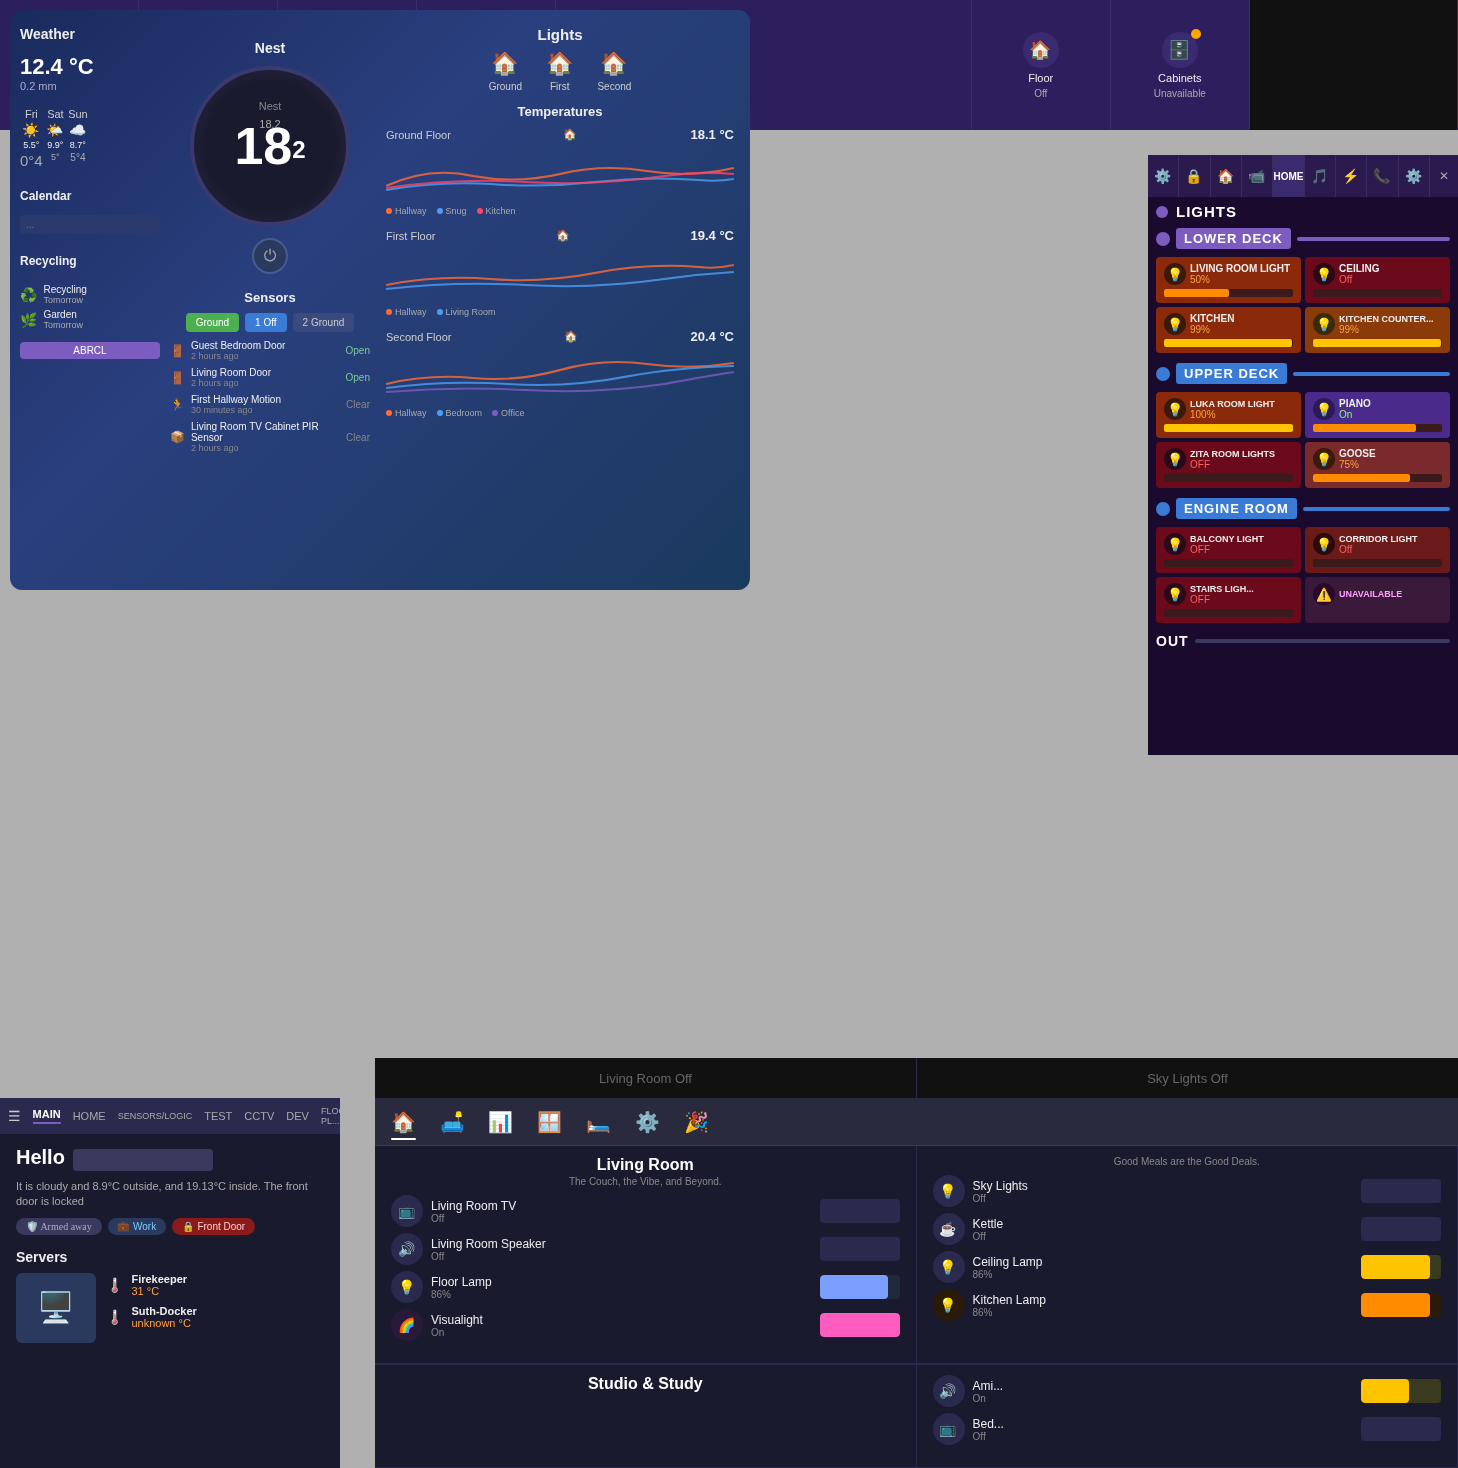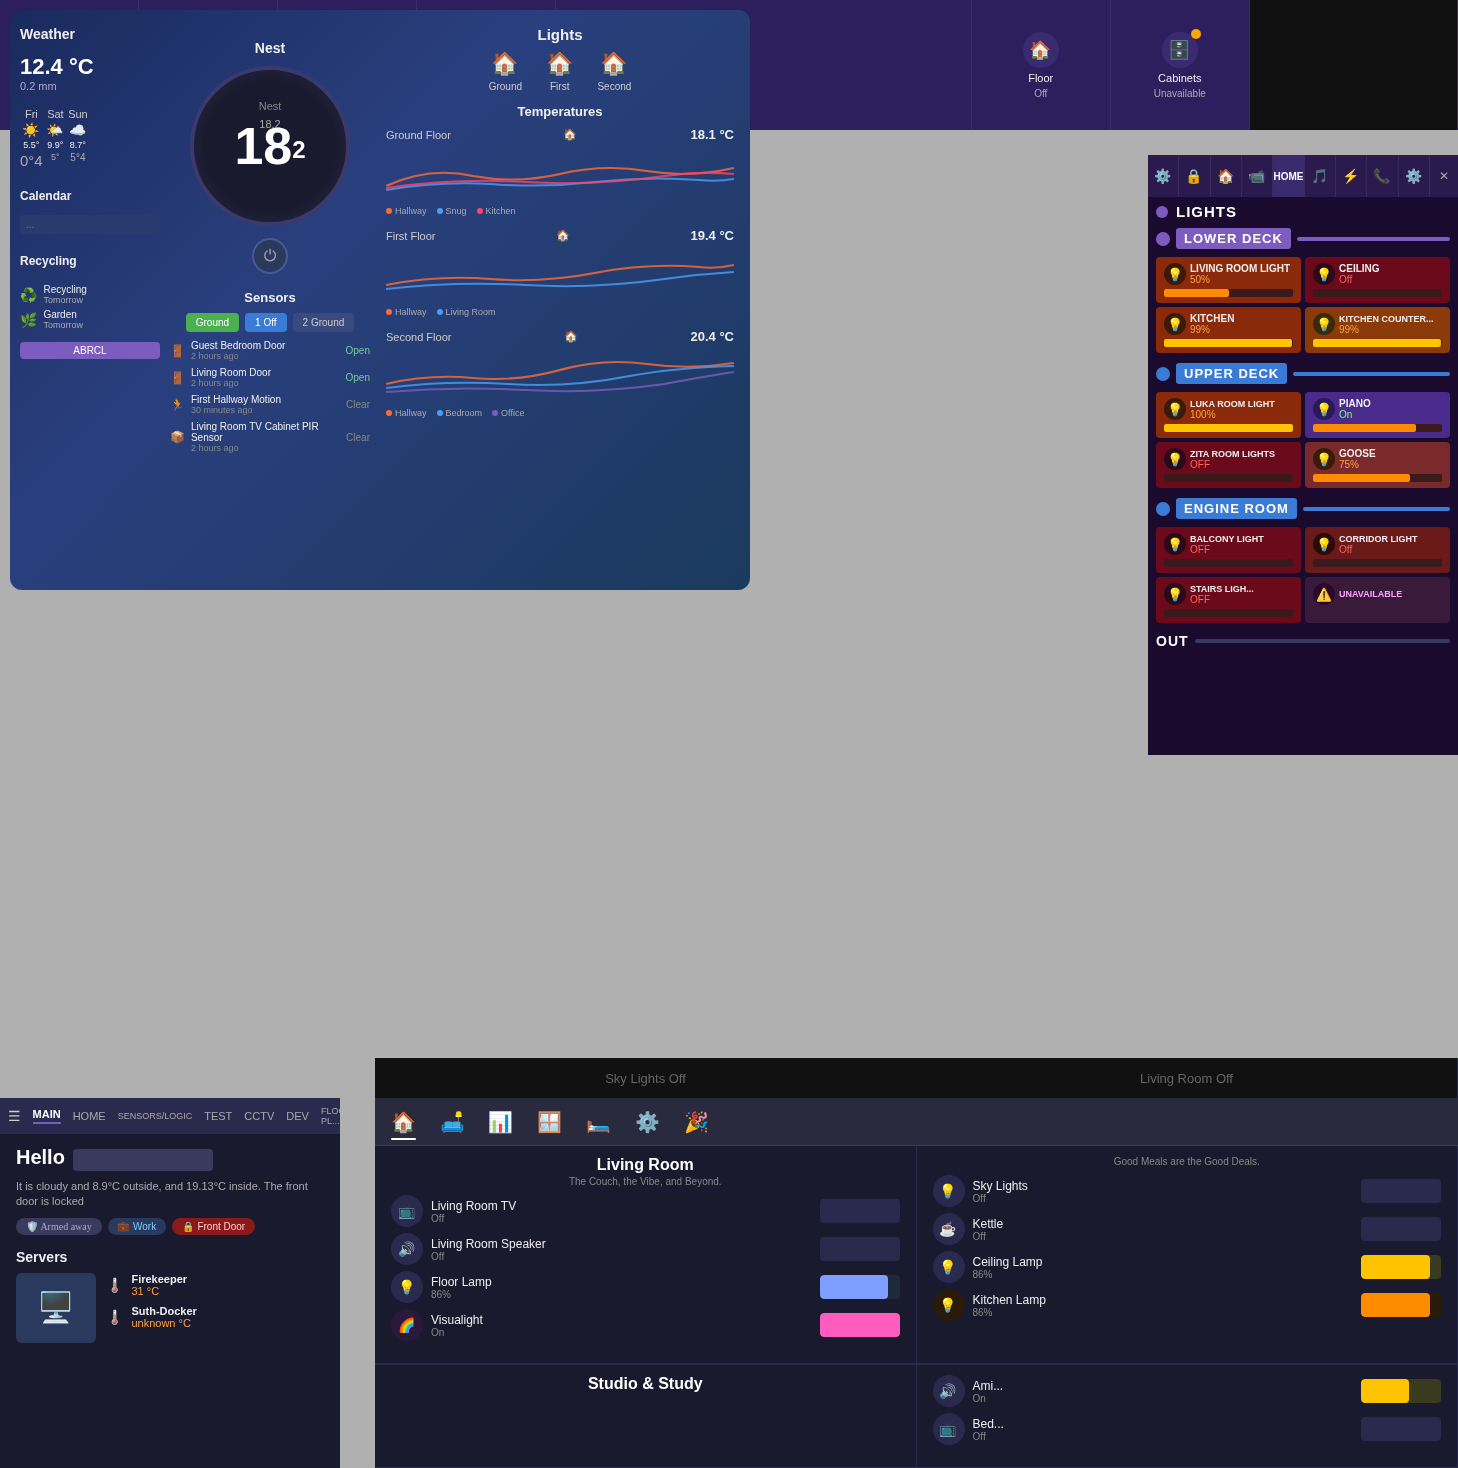--- a/index.html
+++ b/index.html
@@ -970,17 +970,17 @@
           <div class="br-device-ctrl">
             <div class="br-device-ctrl-fill" style="width:0%;"></div>
           </div>
         </div>
       </div>
     </div>
   </div>
 </div>
 
 <div style="position:absolute;bottom:370px;left:375px;right:0;height:40px;background:#111;display:flex;">
+  <div style="flex:1;display:flex;align-items:center;justify-content:center;color:#666;font-size:13px;border-right:1px solid #2a2a4e;">Living Room  Off</div>
   <div style="flex:1;display:flex;align-items:center;justify-content:center;color:#666;font-size:13px;">Sky Lights  Off</div>
-  <div style="flex:1;display:flex;align-items:center;justify-content:center;color:#666;font-size:13px;border-right:1px solid #2a2a4e;">Living Room  Off</div>
 </div>
 
 <div class="gray-bar" style="top:780px; left:340px; width:35px; height:688px;"></div>
 
 </body></html>

